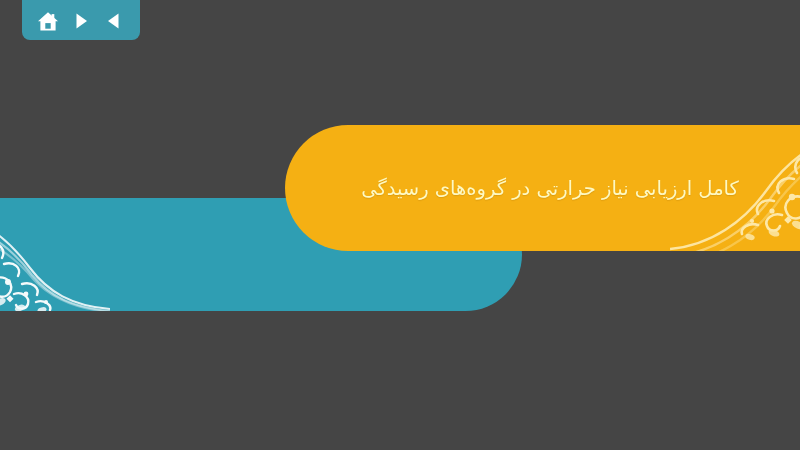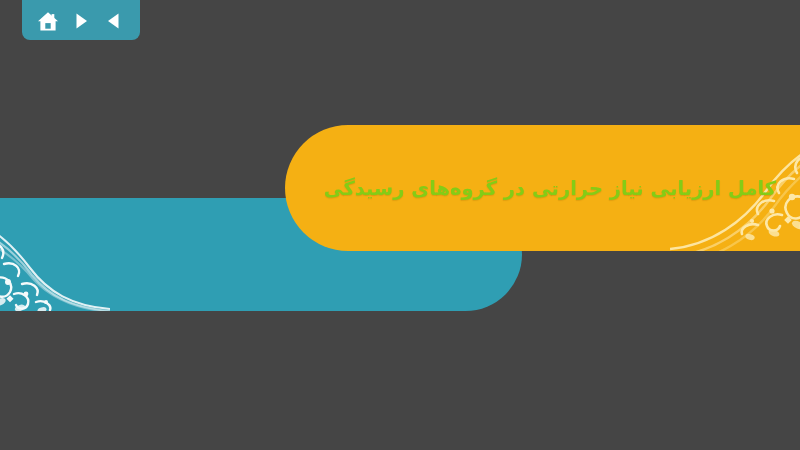--- a/index.html
+++ b/index.html
@@ -60,24 +60,24 @@
   
   #title {
     position:absolute; left:285px; top:125px;
     width:560px; height:126px;
     display:flex; flex-direction:column;
     align-items:center; justify-content:center;
     padding:0 60px 0 30px;
     pointer-events:none;
   }
   #title .line {
-    color:#84cc16;
+    color:#fef9c3;
     font-size:19.5px;
     line-height:31px;
-    font-weight:700;
+    font-weight:400;
     white-space:nowrap;
     text-align:left;
     direction:rtl;
     text-shadow:0 1px 1px rgba(120,75,0,.18);
   }
 </style>
 </head>
 <body>
 
 <div id="stage">

